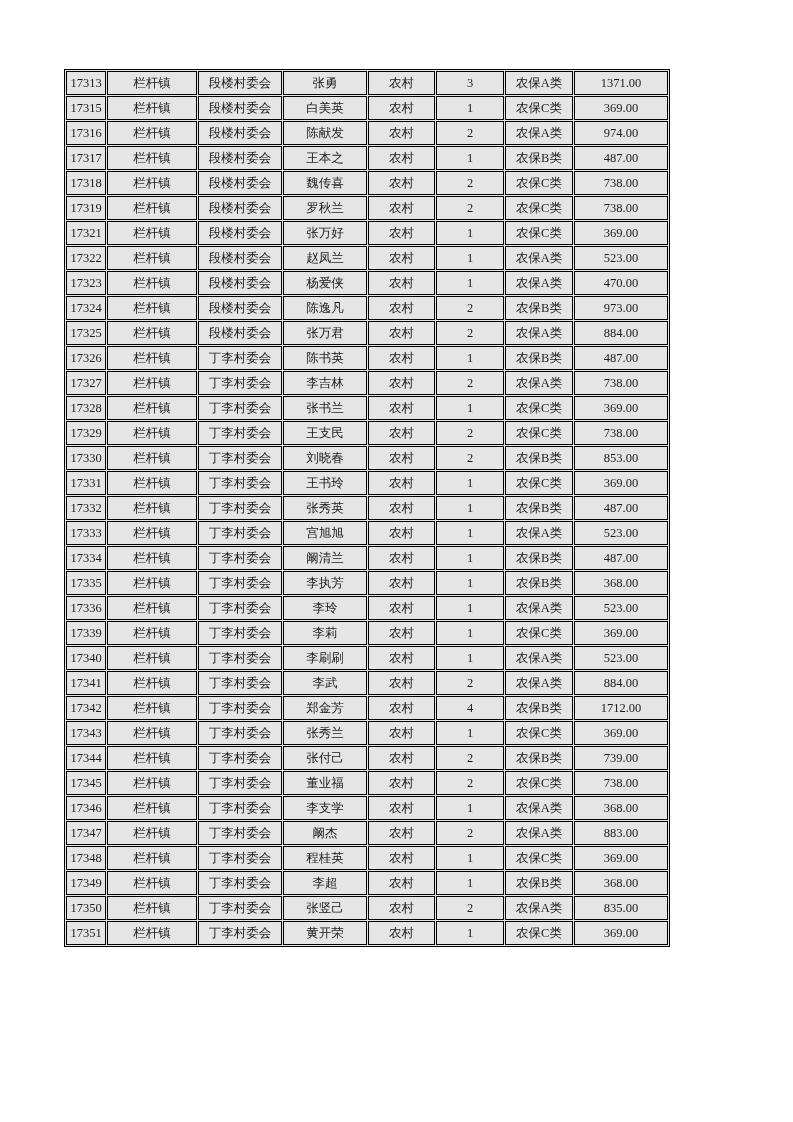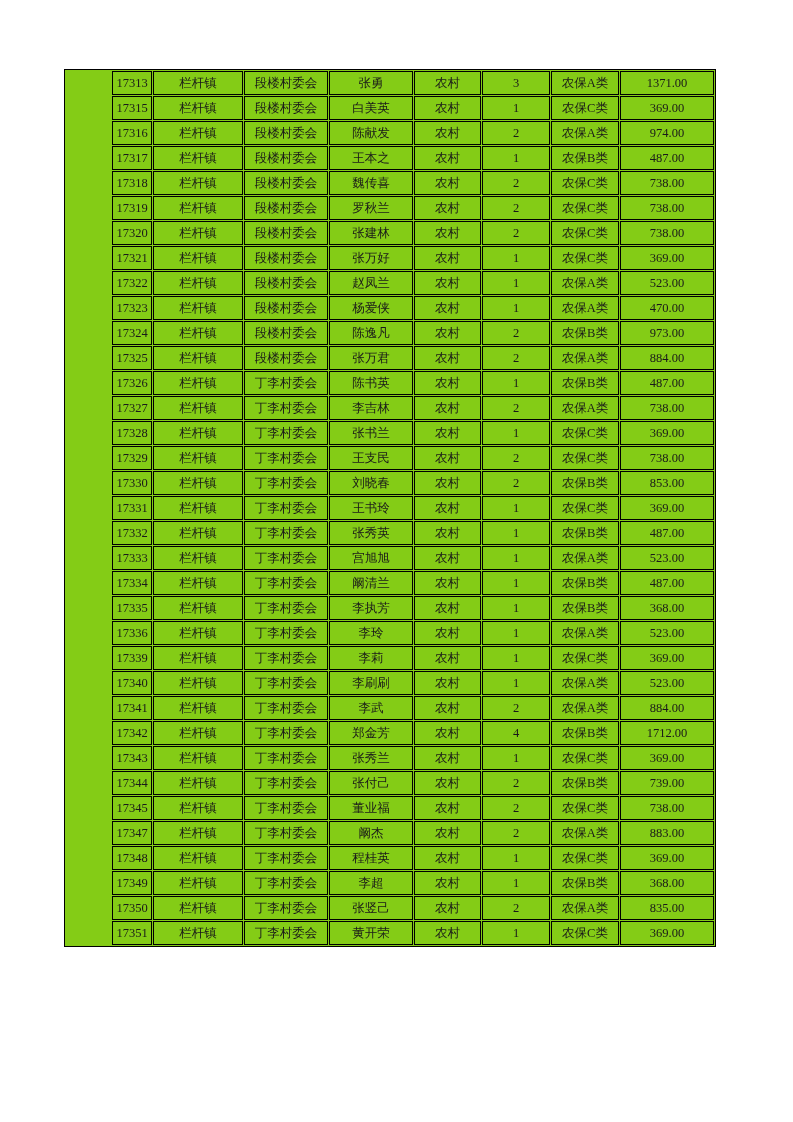--- a/index.html
+++ b/index.html
@@ -20,22 +20,21 @@
     background: #ffffff;
   }
   table.roster {
     position: absolute;
     left: 64px;
     top: 69px;
     border-collapse: separate;
     border-spacing: 1px;
     border: 1px solid #000000;
     table-layout: fixed;
-    background: #84cc16;
-    padding-left: 46px;
+    background: #e5e5e5;
   }
   table.roster td {
     box-sizing: border-box;
     height: 24px;
     border: 1px solid #000000;
     text-align: center;
     vertical-align: middle;
     font-size: 12.5px;
     line-height: 1;
     color: #1a1a1a;
@@ -122,258 +121,258 @@
           <td>17319</td>
           <td>栏杆镇</td>
           <td>段楼村委会</td>
           <td>罗秋兰</td>
           <td>农村</td>
           <td>2</td>
           <td>农保C类</td>
           <td>738.00</td>
         </tr>
         <tr>
-          <td>17320</td>
-          <td>栏杆镇</td>
-          <td>段楼村委会</td>
-          <td>张建林</td>
-          <td>农村</td>
-          <td>2</td>
-          <td>农保C类</td>
+          <td>17321</td>
+          <td>栏杆镇</td>
+          <td>段楼村委会</td>
+          <td>张万好</td>
+          <td>农村</td>
+          <td>1</td>
+          <td>农保C类</td>
+          <td>369.00</td>
+        </tr>
+        <tr>
+          <td>17322</td>
+          <td>栏杆镇</td>
+          <td>段楼村委会</td>
+          <td>赵凤兰</td>
+          <td>农村</td>
+          <td>1</td>
+          <td>农保A类</td>
+          <td>523.00</td>
+        </tr>
+        <tr>
+          <td>17323</td>
+          <td>栏杆镇</td>
+          <td>段楼村委会</td>
+          <td>杨爱侠</td>
+          <td>农村</td>
+          <td>1</td>
+          <td>农保A类</td>
+          <td>470.00</td>
+        </tr>
+        <tr>
+          <td>17324</td>
+          <td>栏杆镇</td>
+          <td>段楼村委会</td>
+          <td>陈逸凡</td>
+          <td>农村</td>
+          <td>2</td>
+          <td>农保B类</td>
+          <td>973.00</td>
+        </tr>
+        <tr>
+          <td>17325</td>
+          <td>栏杆镇</td>
+          <td>段楼村委会</td>
+          <td>张万君</td>
+          <td>农村</td>
+          <td>2</td>
+          <td>农保A类</td>
+          <td>884.00</td>
+        </tr>
+        <tr>
+          <td>17326</td>
+          <td>栏杆镇</td>
+          <td>丁李村委会</td>
+          <td>陈书英</td>
+          <td>农村</td>
+          <td>1</td>
+          <td>农保B类</td>
+          <td>487.00</td>
+        </tr>
+        <tr>
+          <td>17327</td>
+          <td>栏杆镇</td>
+          <td>丁李村委会</td>
+          <td>李吉林</td>
+          <td>农村</td>
+          <td>2</td>
+          <td>农保A类</td>
           <td>738.00</td>
         </tr>
         <tr>
-          <td>17321</td>
-          <td>栏杆镇</td>
-          <td>段楼村委会</td>
-          <td>张万好</td>
-          <td>农村</td>
-          <td>1</td>
-          <td>农保C类</td>
-          <td>369.00</td>
-        </tr>
-        <tr>
-          <td>17322</td>
-          <td>栏杆镇</td>
-          <td>段楼村委会</td>
-          <td>赵凤兰</td>
+          <td>17328</td>
+          <td>栏杆镇</td>
+          <td>丁李村委会</td>
+          <td>张书兰</td>
+          <td>农村</td>
+          <td>1</td>
+          <td>农保C类</td>
+          <td>369.00</td>
+        </tr>
+        <tr>
+          <td>17329</td>
+          <td>栏杆镇</td>
+          <td>丁李村委会</td>
+          <td>王支民</td>
+          <td>农村</td>
+          <td>2</td>
+          <td>农保C类</td>
+          <td>738.00</td>
+        </tr>
+        <tr>
+          <td>17330</td>
+          <td>栏杆镇</td>
+          <td>丁李村委会</td>
+          <td>刘晓春</td>
+          <td>农村</td>
+          <td>2</td>
+          <td>农保B类</td>
+          <td>853.00</td>
+        </tr>
+        <tr>
+          <td>17331</td>
+          <td>栏杆镇</td>
+          <td>丁李村委会</td>
+          <td>王书玲</td>
+          <td>农村</td>
+          <td>1</td>
+          <td>农保C类</td>
+          <td>369.00</td>
+        </tr>
+        <tr>
+          <td>17332</td>
+          <td>栏杆镇</td>
+          <td>丁李村委会</td>
+          <td>张秀英</td>
+          <td>农村</td>
+          <td>1</td>
+          <td>农保B类</td>
+          <td>487.00</td>
+        </tr>
+        <tr>
+          <td>17333</td>
+          <td>栏杆镇</td>
+          <td>丁李村委会</td>
+          <td>宫旭旭</td>
           <td>农村</td>
           <td>1</td>
           <td>农保A类</td>
           <td>523.00</td>
         </tr>
         <tr>
-          <td>17323</td>
-          <td>栏杆镇</td>
-          <td>段楼村委会</td>
-          <td>杨爱侠</td>
-          <td>农村</td>
-          <td>1</td>
-          <td>农保A类</td>
-          <td>470.00</td>
-        </tr>
-        <tr>
-          <td>17324</td>
-          <td>栏杆镇</td>
-          <td>段楼村委会</td>
-          <td>陈逸凡</td>
-          <td>农村</td>
-          <td>2</td>
-          <td>农保B类</td>
-          <td>973.00</td>
-        </tr>
-        <tr>
-          <td>17325</td>
-          <td>栏杆镇</td>
-          <td>段楼村委会</td>
-          <td>张万君</td>
+          <td>17334</td>
+          <td>栏杆镇</td>
+          <td>丁李村委会</td>
+          <td>阚清兰</td>
+          <td>农村</td>
+          <td>1</td>
+          <td>农保B类</td>
+          <td>487.00</td>
+        </tr>
+        <tr>
+          <td>17335</td>
+          <td>栏杆镇</td>
+          <td>丁李村委会</td>
+          <td>李执芳</td>
+          <td>农村</td>
+          <td>1</td>
+          <td>农保B类</td>
+          <td>368.00</td>
+        </tr>
+        <tr>
+          <td>17336</td>
+          <td>栏杆镇</td>
+          <td>丁李村委会</td>
+          <td>李玲</td>
+          <td>农村</td>
+          <td>1</td>
+          <td>农保A类</td>
+          <td>523.00</td>
+        </tr>
+        <tr>
+          <td>17339</td>
+          <td>栏杆镇</td>
+          <td>丁李村委会</td>
+          <td>李莉</td>
+          <td>农村</td>
+          <td>1</td>
+          <td>农保C类</td>
+          <td>369.00</td>
+        </tr>
+        <tr>
+          <td>17340</td>
+          <td>栏杆镇</td>
+          <td>丁李村委会</td>
+          <td>李刷刷</td>
+          <td>农村</td>
+          <td>1</td>
+          <td>农保A类</td>
+          <td>523.00</td>
+        </tr>
+        <tr>
+          <td>17341</td>
+          <td>栏杆镇</td>
+          <td>丁李村委会</td>
+          <td>李武</td>
           <td>农村</td>
           <td>2</td>
           <td>农保A类</td>
           <td>884.00</td>
         </tr>
         <tr>
-          <td>17326</td>
-          <td>栏杆镇</td>
-          <td>丁李村委会</td>
-          <td>陈书英</td>
-          <td>农村</td>
-          <td>1</td>
-          <td>农保B类</td>
-          <td>487.00</td>
-        </tr>
-        <tr>
-          <td>17327</td>
-          <td>栏杆镇</td>
-          <td>丁李村委会</td>
-          <td>李吉林</td>
-          <td>农村</td>
-          <td>2</td>
-          <td>农保A类</td>
+          <td>17342</td>
+          <td>栏杆镇</td>
+          <td>丁李村委会</td>
+          <td>郑金芳</td>
+          <td>农村</td>
+          <td>4</td>
+          <td>农保B类</td>
+          <td>1712.00</td>
+        </tr>
+        <tr>
+          <td>17343</td>
+          <td>栏杆镇</td>
+          <td>丁李村委会</td>
+          <td>张秀兰</td>
+          <td>农村</td>
+          <td>1</td>
+          <td>农保C类</td>
+          <td>369.00</td>
+        </tr>
+        <tr>
+          <td>17344</td>
+          <td>栏杆镇</td>
+          <td>丁李村委会</td>
+          <td>张付己</td>
+          <td>农村</td>
+          <td>2</td>
+          <td>农保B类</td>
+          <td>739.00</td>
+        </tr>
+        <tr>
+          <td>17345</td>
+          <td>栏杆镇</td>
+          <td>丁李村委会</td>
+          <td>董业福</td>
+          <td>农村</td>
+          <td>2</td>
+          <td>农保C类</td>
           <td>738.00</td>
         </tr>
         <tr>
-          <td>17328</td>
-          <td>栏杆镇</td>
-          <td>丁李村委会</td>
-          <td>张书兰</td>
-          <td>农村</td>
-          <td>1</td>
-          <td>农保C类</td>
-          <td>369.00</td>
-        </tr>
-        <tr>
-          <td>17329</td>
-          <td>栏杆镇</td>
-          <td>丁李村委会</td>
-          <td>王支民</td>
-          <td>农村</td>
-          <td>2</td>
-          <td>农保C类</td>
-          <td>738.00</td>
-        </tr>
-        <tr>
-          <td>17330</td>
-          <td>栏杆镇</td>
-          <td>丁李村委会</td>
-          <td>刘晓春</td>
-          <td>农村</td>
-          <td>2</td>
-          <td>农保B类</td>
-          <td>853.00</td>
-        </tr>
-        <tr>
-          <td>17331</td>
-          <td>栏杆镇</td>
-          <td>丁李村委会</td>
-          <td>王书玲</td>
-          <td>农村</td>
-          <td>1</td>
-          <td>农保C类</td>
-          <td>369.00</td>
-        </tr>
-        <tr>
-          <td>17332</td>
-          <td>栏杆镇</td>
-          <td>丁李村委会</td>
-          <td>张秀英</td>
-          <td>农村</td>
-          <td>1</td>
-          <td>农保B类</td>
-          <td>487.00</td>
-        </tr>
-        <tr>
-          <td>17333</td>
-          <td>栏杆镇</td>
-          <td>丁李村委会</td>
-          <td>宫旭旭</td>
-          <td>农村</td>
-          <td>1</td>
-          <td>农保A类</td>
-          <td>523.00</td>
-        </tr>
-        <tr>
-          <td>17334</td>
-          <td>栏杆镇</td>
-          <td>丁李村委会</td>
-          <td>阚清兰</td>
-          <td>农村</td>
-          <td>1</td>
-          <td>农保B类</td>
-          <td>487.00</td>
-        </tr>
-        <tr>
-          <td>17335</td>
-          <td>栏杆镇</td>
-          <td>丁李村委会</td>
-          <td>李执芳</td>
-          <td>农村</td>
-          <td>1</td>
-          <td>农保B类</td>
+          <td>17346</td>
+          <td>栏杆镇</td>
+          <td>丁李村委会</td>
+          <td>李支学</td>
+          <td>农村</td>
+          <td>1</td>
+          <td>农保A类</td>
           <td>368.00</td>
-        </tr>
-        <tr>
-          <td>17336</td>
-          <td>栏杆镇</td>
-          <td>丁李村委会</td>
-          <td>李玲</td>
-          <td>农村</td>
-          <td>1</td>
-          <td>农保A类</td>
-          <td>523.00</td>
-        </tr>
-        <tr>
-          <td>17339</td>
-          <td>栏杆镇</td>
-          <td>丁李村委会</td>
-          <td>李莉</td>
-          <td>农村</td>
-          <td>1</td>
-          <td>农保C类</td>
-          <td>369.00</td>
-        </tr>
-        <tr>
-          <td>17340</td>
-          <td>栏杆镇</td>
-          <td>丁李村委会</td>
-          <td>李刷刷</td>
-          <td>农村</td>
-          <td>1</td>
-          <td>农保A类</td>
-          <td>523.00</td>
-        </tr>
-        <tr>
-          <td>17341</td>
-          <td>栏杆镇</td>
-          <td>丁李村委会</td>
-          <td>李武</td>
-          <td>农村</td>
-          <td>2</td>
-          <td>农保A类</td>
-          <td>884.00</td>
-        </tr>
-        <tr>
-          <td>17342</td>
-          <td>栏杆镇</td>
-          <td>丁李村委会</td>
-          <td>郑金芳</td>
-          <td>农村</td>
-          <td>4</td>
-          <td>农保B类</td>
-          <td>1712.00</td>
-        </tr>
-        <tr>
-          <td>17343</td>
-          <td>栏杆镇</td>
-          <td>丁李村委会</td>
-          <td>张秀兰</td>
-          <td>农村</td>
-          <td>1</td>
-          <td>农保C类</td>
-          <td>369.00</td>
-        </tr>
-        <tr>
-          <td>17344</td>
-          <td>栏杆镇</td>
-          <td>丁李村委会</td>
-          <td>张付己</td>
-          <td>农村</td>
-          <td>2</td>
-          <td>农保B类</td>
-          <td>739.00</td>
-        </tr>
-        <tr>
-          <td>17345</td>
-          <td>栏杆镇</td>
-          <td>丁李村委会</td>
-          <td>董业福</td>
-          <td>农村</td>
-          <td>2</td>
-          <td>农保C类</td>
-          <td>738.00</td>
         </tr>
         <tr>
           <td>17347</td>
           <td>栏杆镇</td>
           <td>丁李村委会</td>
           <td>阚杰</td>
           <td>农村</td>
           <td>2</td>
           <td>农保A类</td>
           <td>883.00</td>

